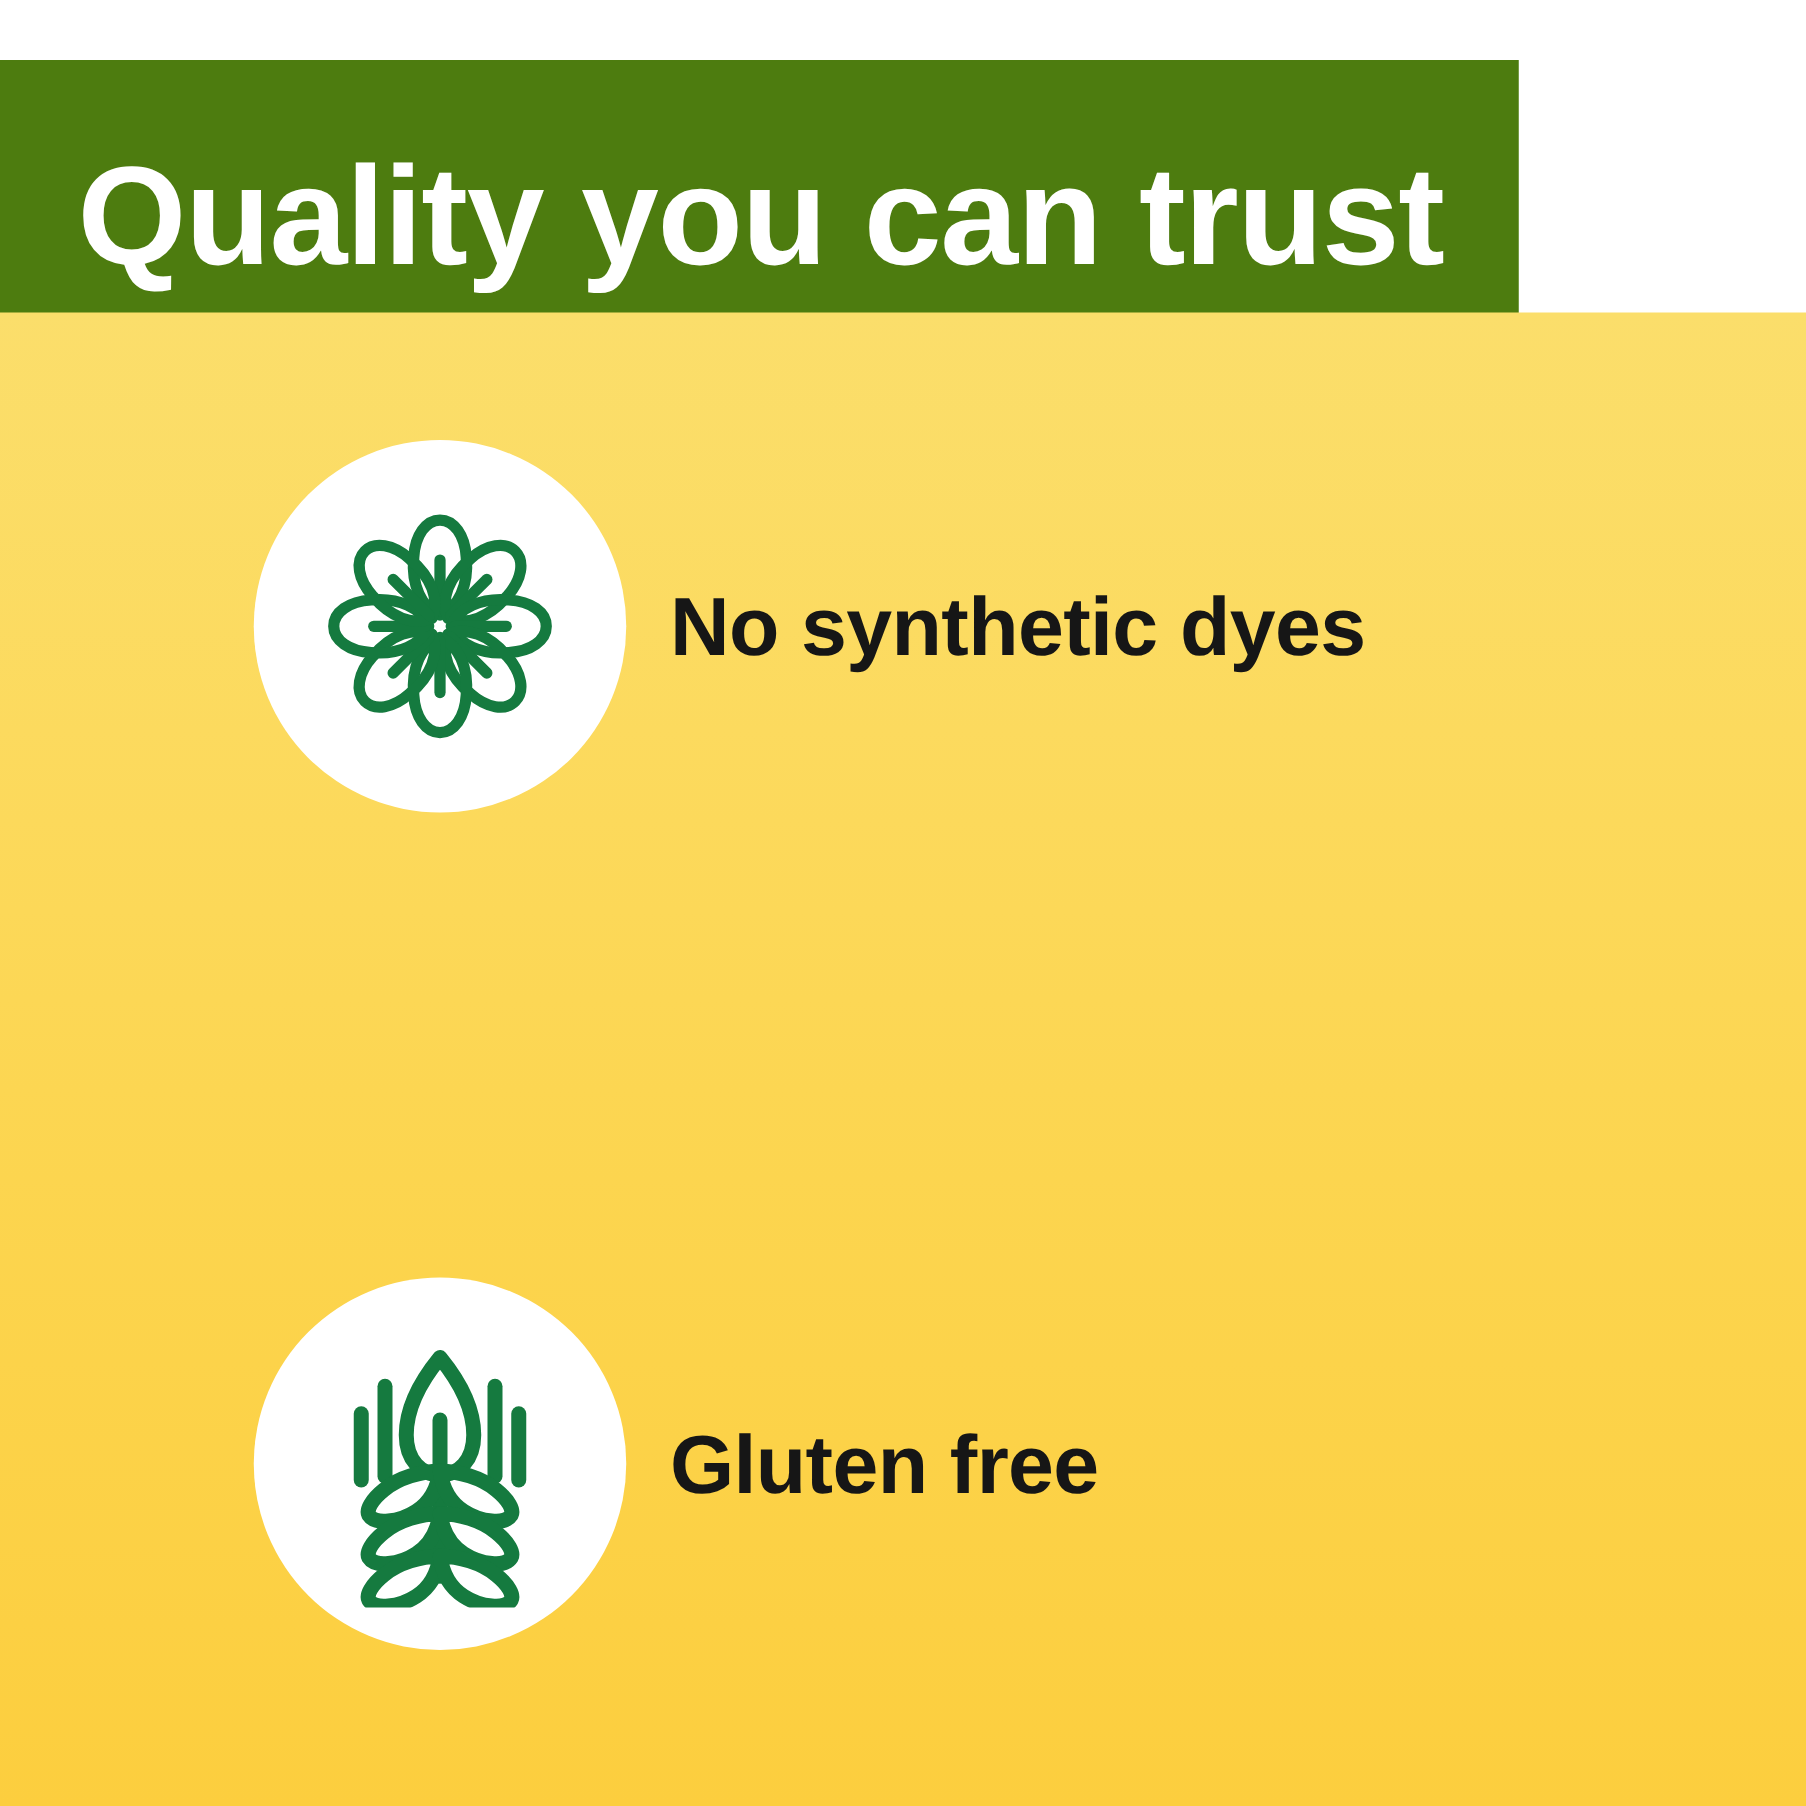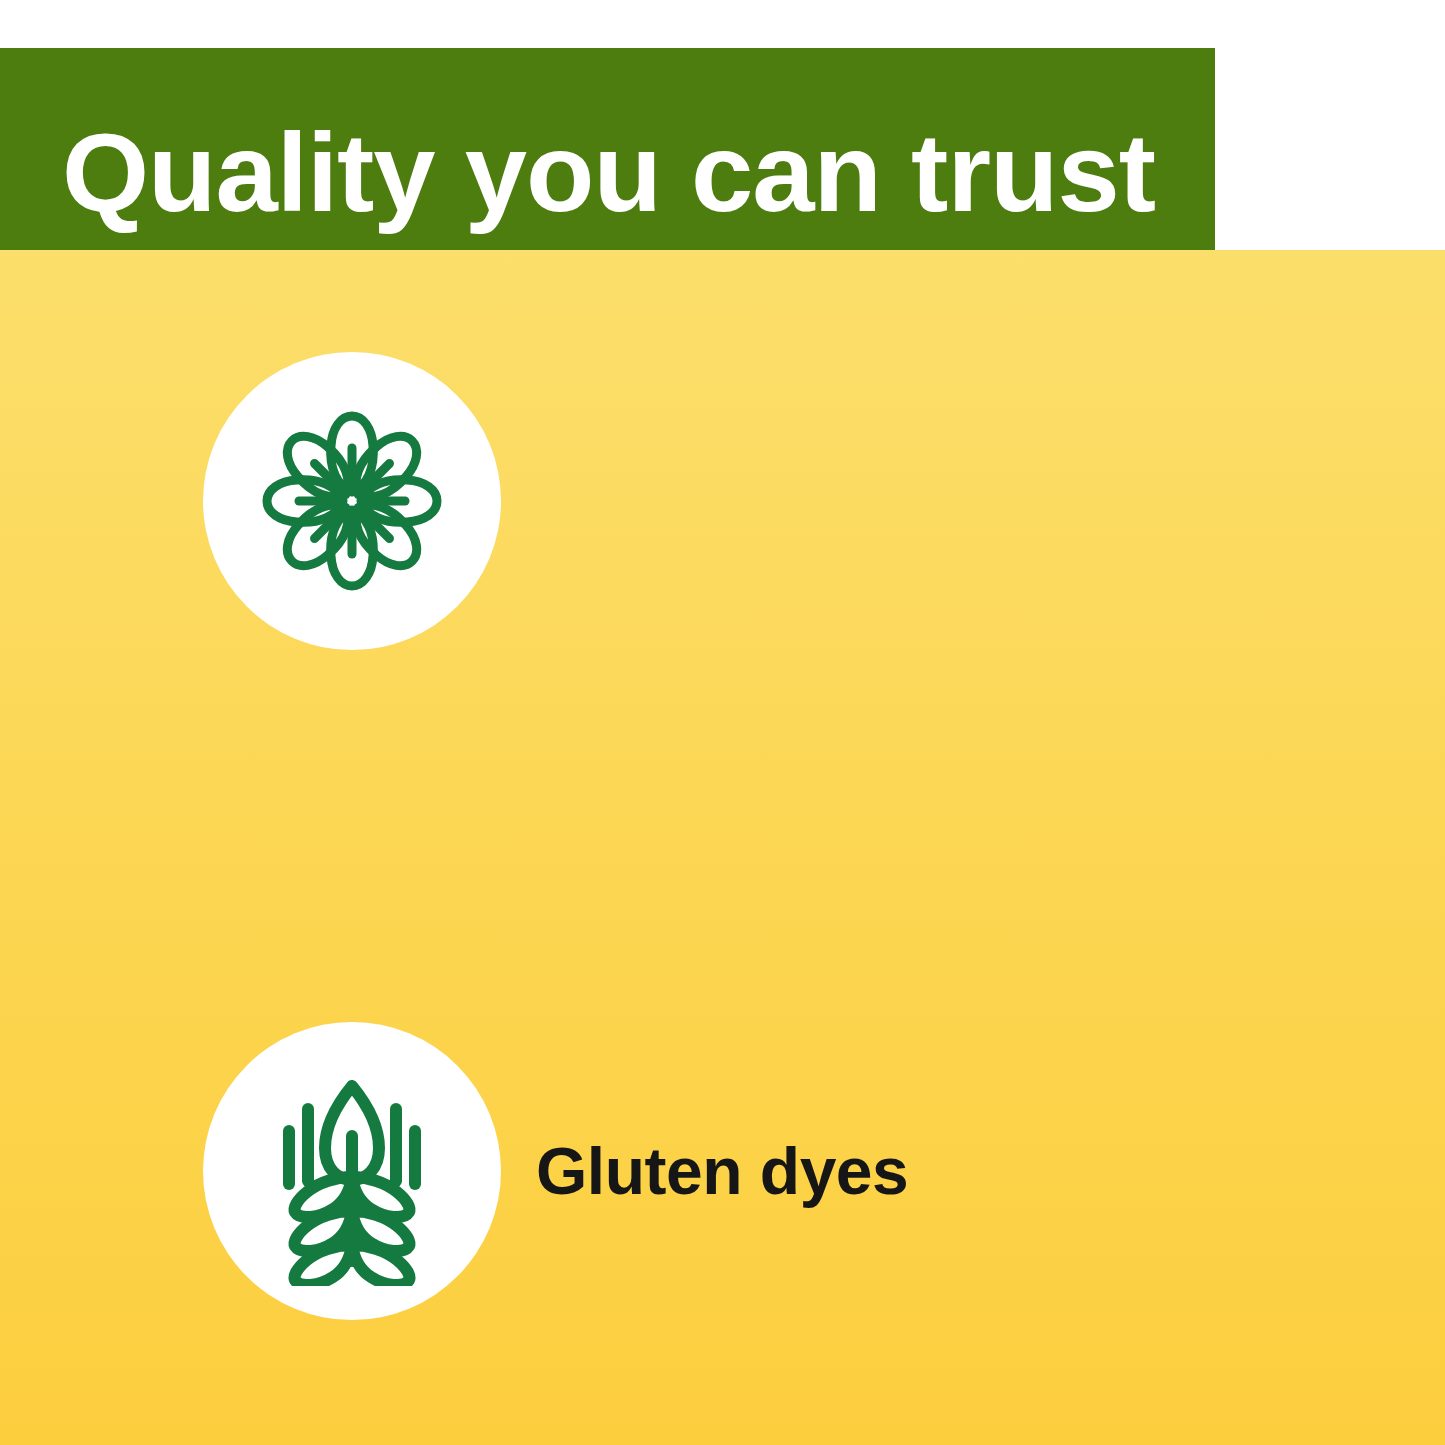--- a/index.html
+++ b/index.html
@@ -143,20 +143,21 @@
             <path d="M125 116 C110 110 102 92 104 70 C105 52 114 40 125 40 C136 40 145 52 146 70 C148 92 140 110 125 116 Z"></path>
             <path d="M125 113 L125 72"></path>
           </g>
           <g transform="rotate(315 125 125)">
             <path d="M125 116 C110 110 102 92 104 70 C105 52 114 40 125 40 C136 40 145 52 146 70 C148 92 140 110 125 116 Z"></path>
             <path d="M125 113 L125 72"></path>
           </g>
         </g>
       </svg>
     </div>
+    <div class="feature-label">No synthetic dyes</div>
   </div>
 
 
   <div class="feature-row r3">
     <div class="icon-disc">
       <svg width="230" height="230" viewBox="0 0 230 230">
         <g fill="none" stroke="#157A3F" stroke-width="12" stroke-linecap="round" stroke-linejoin="round">
 
           <path d="M71 53 V125"></path>
           <path d="M52 75 V128"></path>
@@ -171,16 +172,16 @@
           <path d="M115 121 C130 121 148 126 160 136 C170 144 174 152 172 156 C167 164 148 162 134 153 C123 146 117 135 115 121 Z"></path>
 
           <path d="M115 155 C100 155 82 160 70 170 C60 178 56 186 58 190 C63 198 82 196 96 187 C107 180 113 169 115 155 Z"></path>
           <path d="M115 155 C130 155 148 160 160 170 C170 178 174 186 172 190 C167 198 148 196 134 187 C123 180 117 169 115 155 Z"></path>
 
           <path d="M115 189 C100 189 82 194 70 204 C60 212 56 220 58 224 C63 232 82 230 96 221 C107 214 113 203 115 189 Z"></path>
           <path d="M115 189 C130 189 148 194 160 204 C170 212 174 220 172 224 C167 232 148 230 134 221 C123 214 117 203 115 189 Z"></path>
         </g>
       </svg>
     </div>
-    <div class="feature-label">Gluten dyes</div>
+    <div class="feature-label">Gluten free</div>
   </div>
 
 </div>
 
 </body></html>

